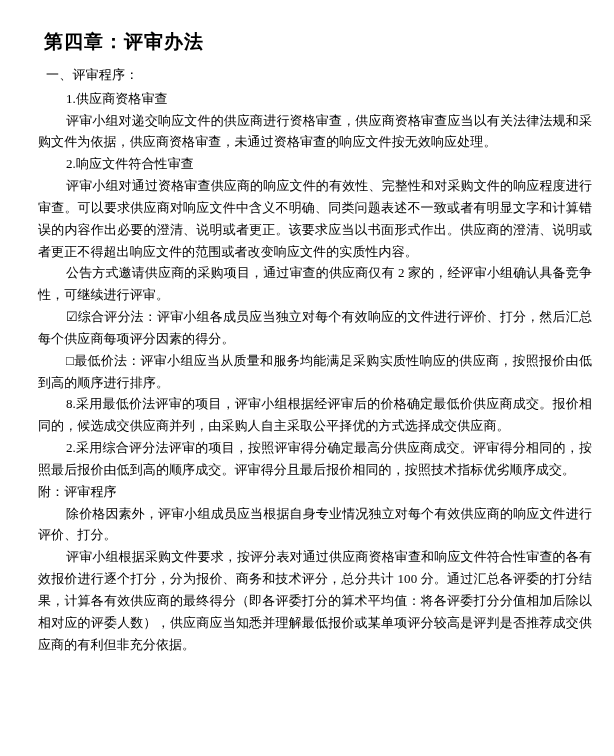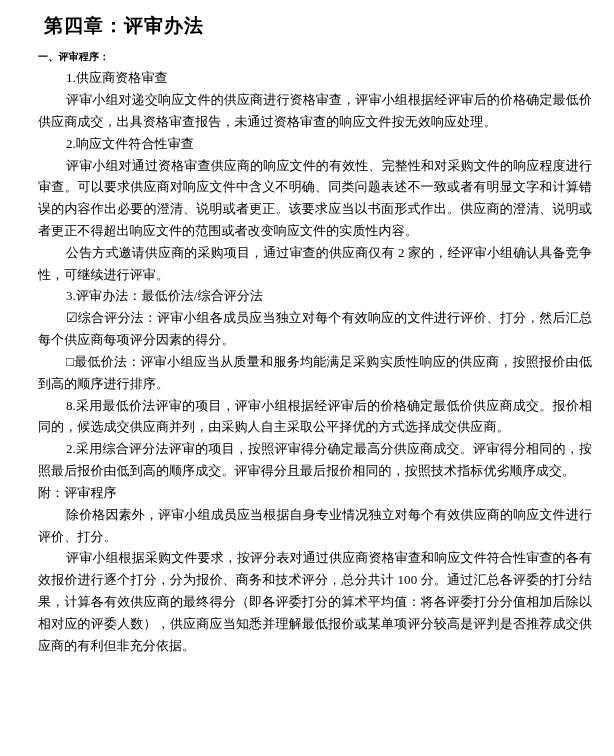--- a/index.html
+++ b/index.html
@@ -11,34 +11,34 @@
     width: 614px;
     height: 756px;
     font-family: "Liberation Serif", "DejaVu Serif", serif;
     color: #000000;
     overflow: hidden;
   }
   .page {
     width: 614px;
     height: 552px;
     box-sizing: border-box;
-    padding: 8px 22px 0 38px;
+    padding: 24px 22px 0 38px;
     position: relative;
   }
   .chapter-title {
     font-size: 19px;
     font-weight: bold;
     letter-spacing: 1px;
     margin: 6px 0 10px 6px;
     line-height: 1.3;
   }
   .section-heading {
-    font-size: 10px;
-    font-weight: bold;
-    margin: 2px 0 3px 0;
+    font-size: 13px;
+    font-weight: normal;
+    margin: 2px 0 3px 8px;
     line-height: 1.55;
     letter-spacing: 0.2px;
   }
   .para {
     font-size: 13px;
     line-height: 1.68;
     margin: 0;
     text-align: justify;
     text-justify: inter-ideograph;
     letter-spacing: 0.1px;
@@ -59,25 +59,24 @@
 </head>
 <body>
 
 <div class="page">
 
   <div class="chapter-title">第四章：评审办法</div>
 
   <div class="section-heading">一、评审程序：</div>
 
   <p class="para indent-num">1.供应商资格审查</p>
-  <p class="para indent">评审小组对递交响应文件的供应商进行资格审查，评审小组根据经评审后的价格确定最低价供应商成交，出具资格审查报告，未通过资格审查的响应文件按无效响应处理。</p>
+  <p class="para indent">评审小组对递交响应文件的供应商进行资格审查，供应商资格审查应当以有关法律法规和采购文件为依据，供应商资格审查，未通过资格审查的响应文件按无效响应处理。</p>
   <p class="para indent-num">2.响应文件符合性审查</p>
   <p class="para indent">评审小组对通过资格审查供应商的响应文件的有效性、完整性和对采购文件的响应程度进行审查。可以要求供应商对响应文件中含义不明确、同类问题表述不一致或者有明显文字和计算错误的内容作出必要的澄清、说明或者更正。该要求应当以书面形式作出。供应商的澄清、说明或者更正不得超出响应文件的范围或者改变响应文件的实质性内容。</p>
   <p class="para indent">公告方式邀请供应商的采购项目，通过审查的供应商仅有 2 家的，经评审小组确认具备竞争性，可继续进行评审。</p>
-  <p class="para indent-num">3.评审办法：最低价法/综合评分法</p>
 
   <p class="para box-line"><span>☑</span><span>综合评分法：评审小组各成员应当独立对每个有效响应的文件进行评价、打分，然后汇总每个供应商每项评分因素的得分。</span></p>
 
   <p class="para box-line"><span>□</span><span>最低价法：评审小组应当从质量和服务均能满足采购实质性响应的供应商，按照报价由低到高的顺序进行排序。</span></p>
 
 
   <p class="para indent-num">8.采用最低价法评审的项目，评审小组根据经评审后的价格确定最低价供应商成交。报价相同的，候选成交供应商并列，由采购人自主采取公平择优的方式选择成交供应商。</p>
   <p class="para indent-num">2.采用综合评分法评审的项目，按照评审得分确定最高分供应商成交。评审得分相同的，按照最后报价由低到高的顺序成交。评审得分且最后报价相同的，按照技术指标优劣顺序成交。</p>
   <p class="para noindent">附：评审程序</p>
   <p class="para indent">除价格因素外，评审小组成员应当根据自身专业情况独立对每个有效供应商的响应文件进行评价、打分。</p>

